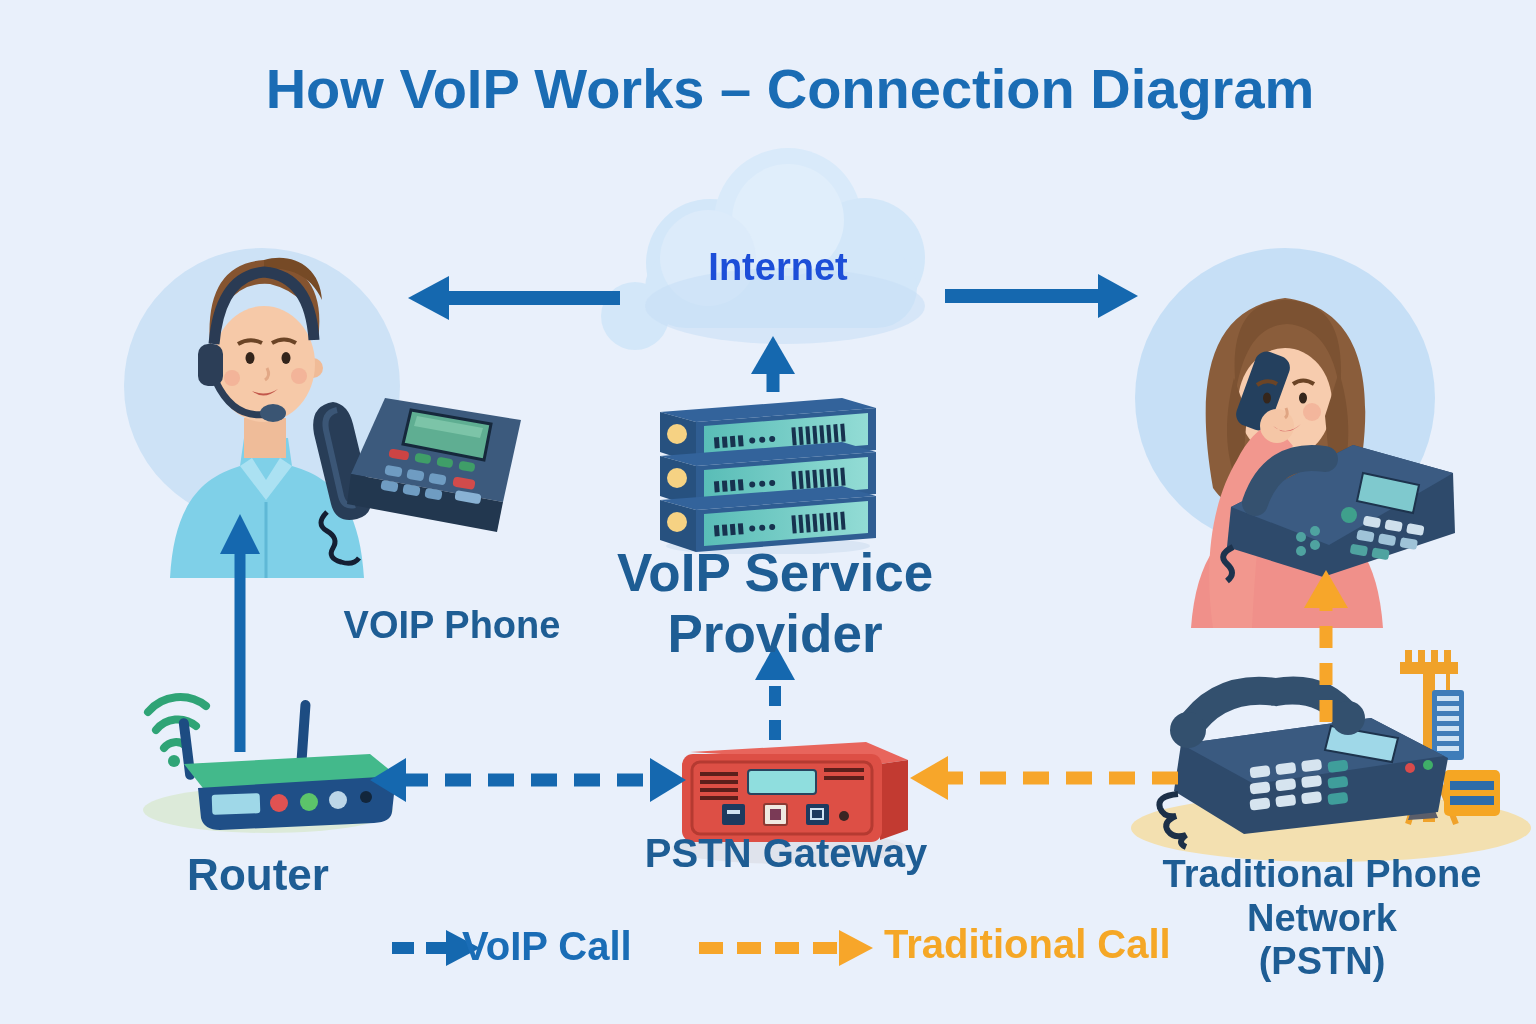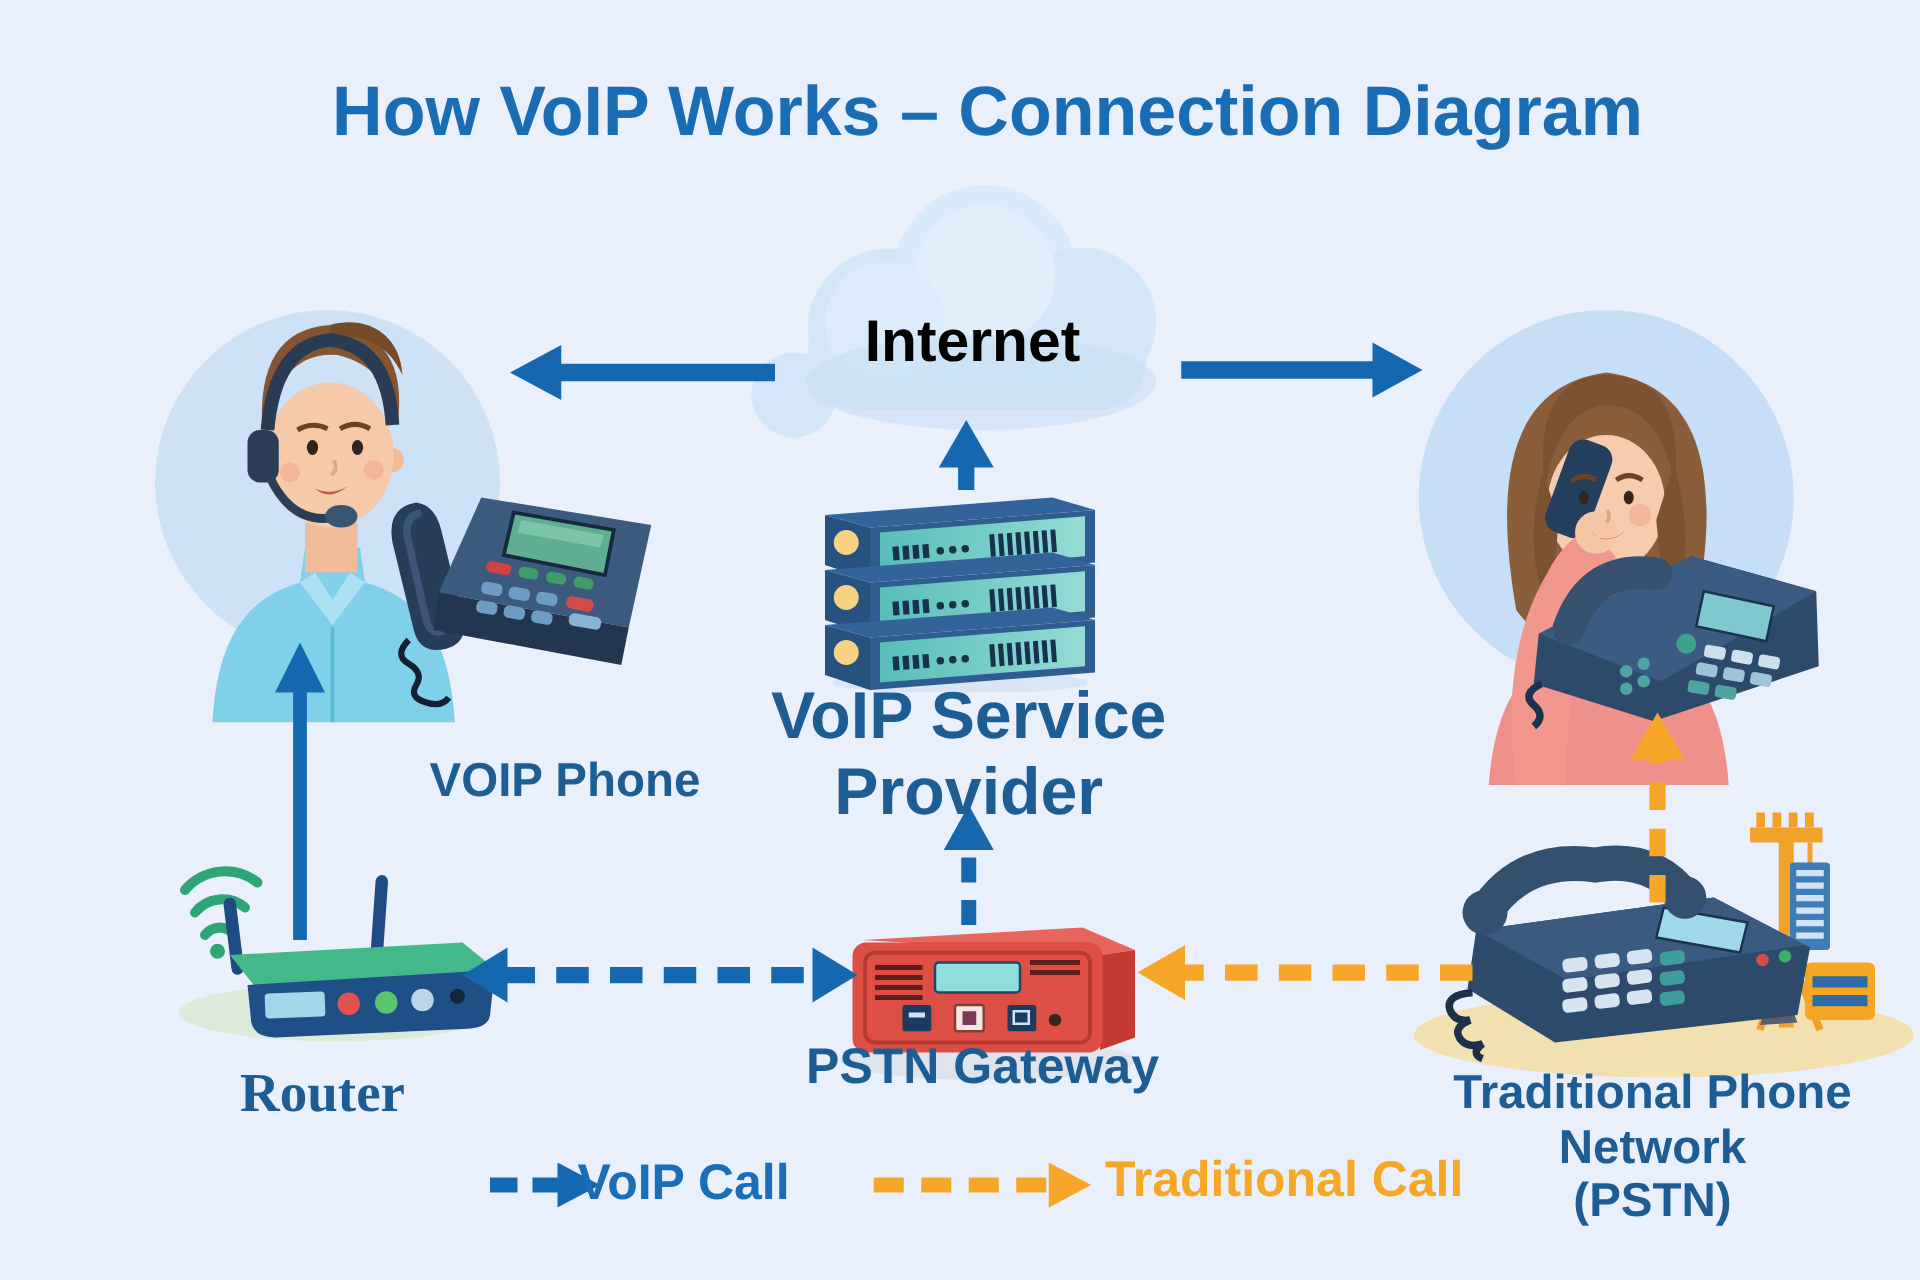--- a/index.html
+++ b/index.html
@@ -10,24 +10,24 @@
     position:relative;
   }
   .canvas{position:absolute;inset:0;width:1536px;height:1024px;}
   .layer{position:absolute;}
   .ill{z-index:1;}
   .arrows{z-index:2;pointer-events:none;}
   .lbl{z-index:3;position:absolute;font-weight:bold;color:#1e5d94;
        text-align:center;transform:translateX(-50%);white-space:nowrap;line-height:1.15;}
   .title{z-index:3;position:absolute;left:50%;transform:translateX(-50%);
          top:56px;font-size:56px;font-weight:bold;color:#1a6cb4;white-space:nowrap;margin-left:22px;}
-  .internet-lbl{font-size:47px;color:#000000;}
+  .internet-lbl{font-size:38px;color:#1d4ed8;}
   .node-lbl{font-size:38px;}
   .provider-lbl{font-size:53px;}
-  .router-lbl{font-size:44px;font-family:Liberation Serif, serif;}
+  .router-lbl{font-size:44px;}
   .gateway-lbl{font-size:40px;}
   .pstn-lbl{font-size:38px;}
   .legend-lbl-blue{z-index:3;position:absolute;font-weight:bold;font-size:40px;color:#1a6db6;white-space:nowrap;}
   .legend-lbl-orange{z-index:3;position:absolute;font-weight:bold;font-size:40px;color:#f5a726;white-space:nowrap;}
 </style>
 </head>
 <body>
 
 <div class="canvas">
 

